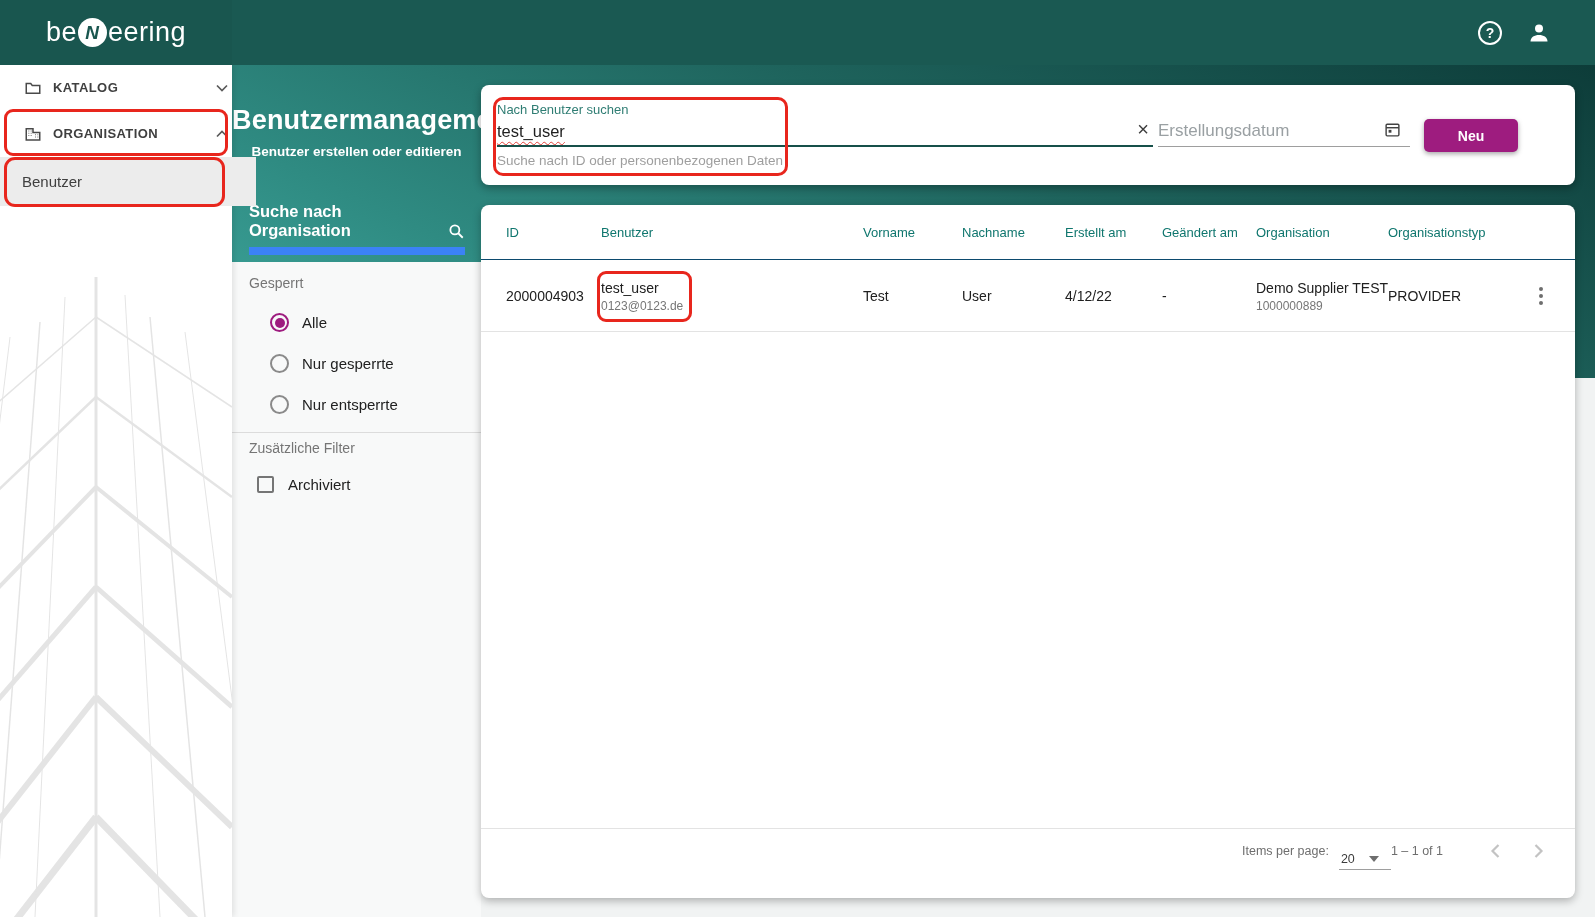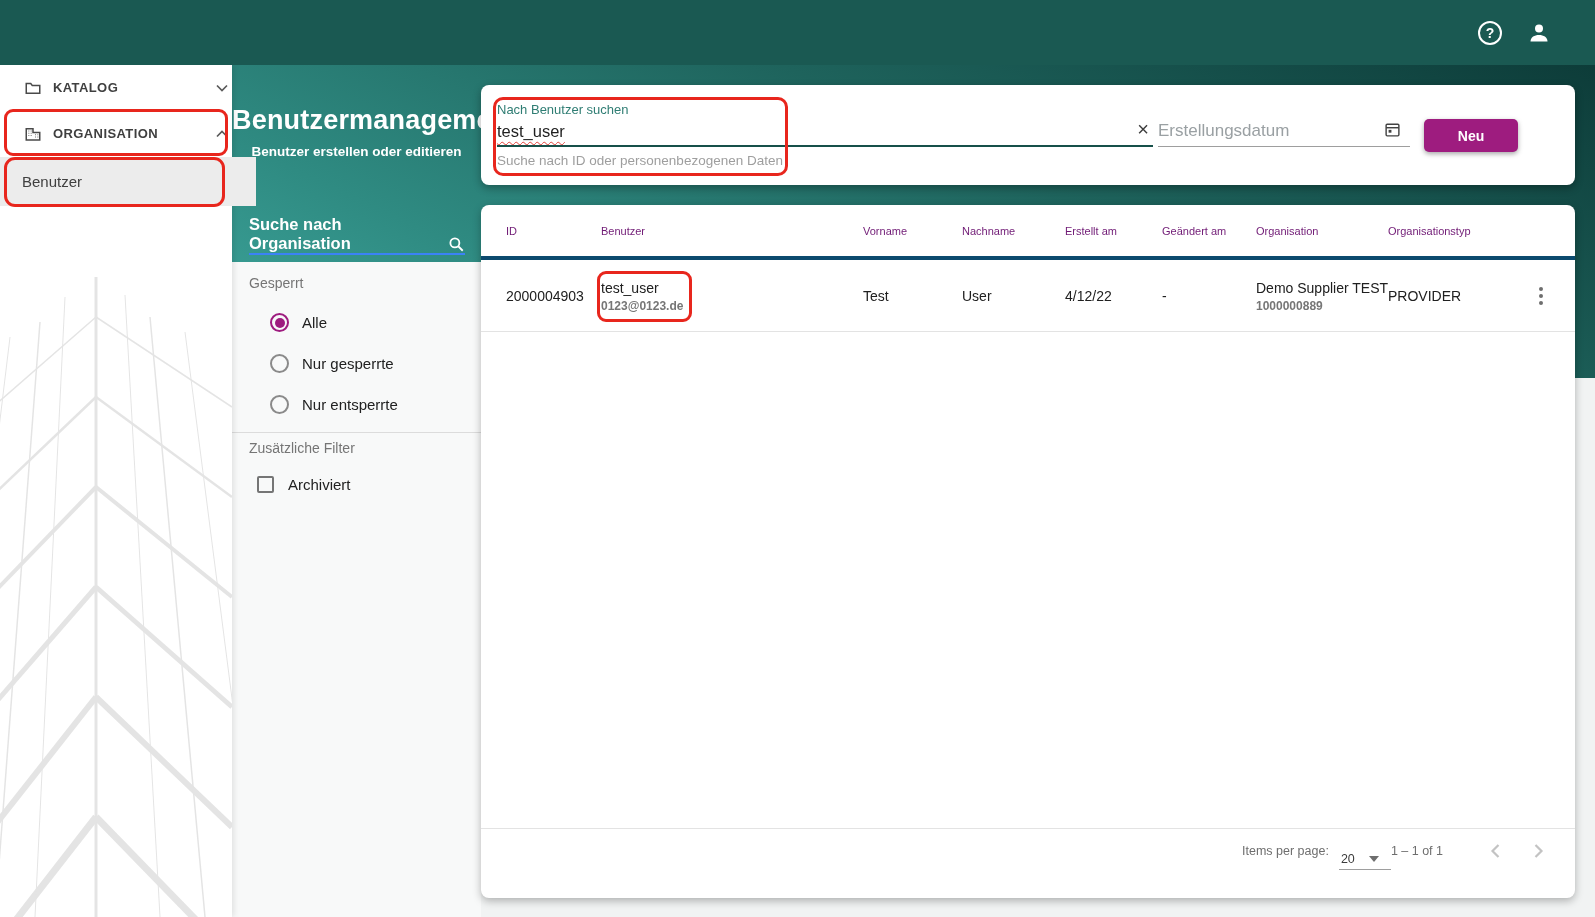--- a/index.html
+++ b/index.html
@@ -41,22 +41,22 @@
   .main-band { position:absolute; left:232px; top:65px; width:1363px; height:313px;
     background:linear-gradient(205deg, #0d3c39 0%, #1e635c 40%, #2f8b82 75%, #3ea89e 100%); z-index:1; }
 
   
   .page-head { position:absolute; left:232px; top:105px; width:249px; text-align:center; z-index:6; color:#fff; }
   .page-title { font-size:27px; font-weight:700; letter-spacing:.2px; }
   .page-subtitle { margin-top:8px; font-size:13.5px; font-weight:700; }
 
   
   .org-search { position:absolute; left:249px; top:217px; width:216px; height:38px; z-index:6;
-    display:flex; align-items:flex-end; justify-content:space-between; border-bottom:2px solid #3b82f6;
-    cursor:text; }
+    display:flex; align-items:flex-end; justify-content:space-between; border-bottom:8px solid #3b82f6;
+    padding-bottom:7px; cursor:text; }
   .org-search-text { color:#fff; font-size:16.5px; font-weight:700; }
   .org-search-icon { width:18px; height:18px; color:#fff; }
 
   
   .filter-panel { position:absolute; left:232px; top:262px; width:249px; height:655px; background:#f8f9f9; z-index:5; }
   .filter-section-label { position:absolute; left:17px; font-size:14px; color:#757575; }
   .lbl-gesperrt { top:13px; }
   .lbl-zusatz { top:178px; }
   .radio-row { position:absolute; left:38px; display:flex; align-items:center; gap:13px; cursor:pointer; }
   .radio-row-0 { top:51px; } .radio-row-1 { top:92px; } .radio-row-2 { top:133px; }
@@ -86,26 +86,26 @@
   .calendar-icon { position:absolute; left:903px; top:36px; width:17px; height:17px; color:#424242; cursor:pointer; }
   .neu-btn { position:absolute; left:943px; top:34px; width:94px; height:33px; background:#9e1c7f; border:none;
     border-radius:5px; color:#fff; font-size:14px; font-weight:700; font-family:"Liberation Sans",sans-serif;
     box-shadow:0 2px 5px rgba(0,0,0,.35); cursor:pointer; }
 
   
   .table-card { position:absolute; left:481px; top:205px; width:1094px; height:693px; background:#fff;
     border-radius:8px; box-shadow:0 3px 8px rgba(0,0,0,.28); z-index:8; }
   .tgrid { display:grid; grid-template-columns:95px 262px 99px 103px 97px 94px 132px 118px 1fr;
     padding-left:25px; align-items:center; width:100%; }
-  .thead { position:absolute; top:0; height:55px; border-bottom:4px solid #0c4a6e;
-    color:#701a75; font-size:11px; }
+  .thead { position:absolute; top:0; height:55px; border-bottom:1px solid #0c4a6e;
+    color:#0f766e; font-size:13px; }
   .trow { position:absolute; top:55px; height:72px; border-bottom:1px solid #e3e3e3;
     color:#202020; font-size:14px; }
   .cell-main { line-height:18px; }
-  .cell-sub { font-size:12px; color:#767676; margin-top:2px;font-weight:bold; }
+  .cell-sub { font-size:12px; color:#767676; margin-top:2px; }
   .kebab-cell { display:flex; justify-content:center; }
   .kebab-icon { width:4px; cursor:pointer; display:flex; flex-direction:column; gap:3px; }
   .kebab-icon span { width:4px; height:4px; border-radius:50%; background:#6e6e6e; }
   .pag-divider { position:absolute; left:0; top:623px; width:100%; height:1px; background:#e3e3e3; }
   .paginator { position:absolute; left:0; top:624px; width:100%; height:44px; display:flex; align-items:center;
     justify-content:flex-end; padding-right:28px; color:#6e6e6e; font-size:12.5px; }
   .ipp-label { margin-right:10px; }
   .page-size { display:flex; align-items:center; gap:14px; border-bottom:1px solid #9e9e9e;
     padding:0 2px 3px 2px; min-width:52px; cursor:pointer; color:#3c3c3c;margin-top:20px; }
   .dd-arrow { width:0; height:0; border-left:5px solid transparent; border-right:5px solid transparent;
@@ -124,20 +124,29 @@
   svg { display:block; }
 </style>
 </head>
 <body>
 
 <div class="app">
 
   <div class="main-band"></div>
 
   <div class="topbar">
+    <div class="logo-block">
+      <div class="logo">
+        <span>be</span>
+        <span class="logo-circle">
+            <span>N</span>
+          </span>
+        <span>eering</span>
+      </div>
+    </div>
     <div class="topbar-actions">
       <div class="help-icon">?</div>
       <div class="person-icon">
         <svg viewBox="0 0 24 24" width="24" height="24">
             <circle cx="12" cy="7.5" r="4" fill="#fff"></circle>
             <path d="M3.5 20.5c0-4.4 4-6.5 8.5-6.5s8.5 2.1 8.5 6.5z" fill="#fff"></path>
           </svg>
       </div>
     </div>
   </div>

